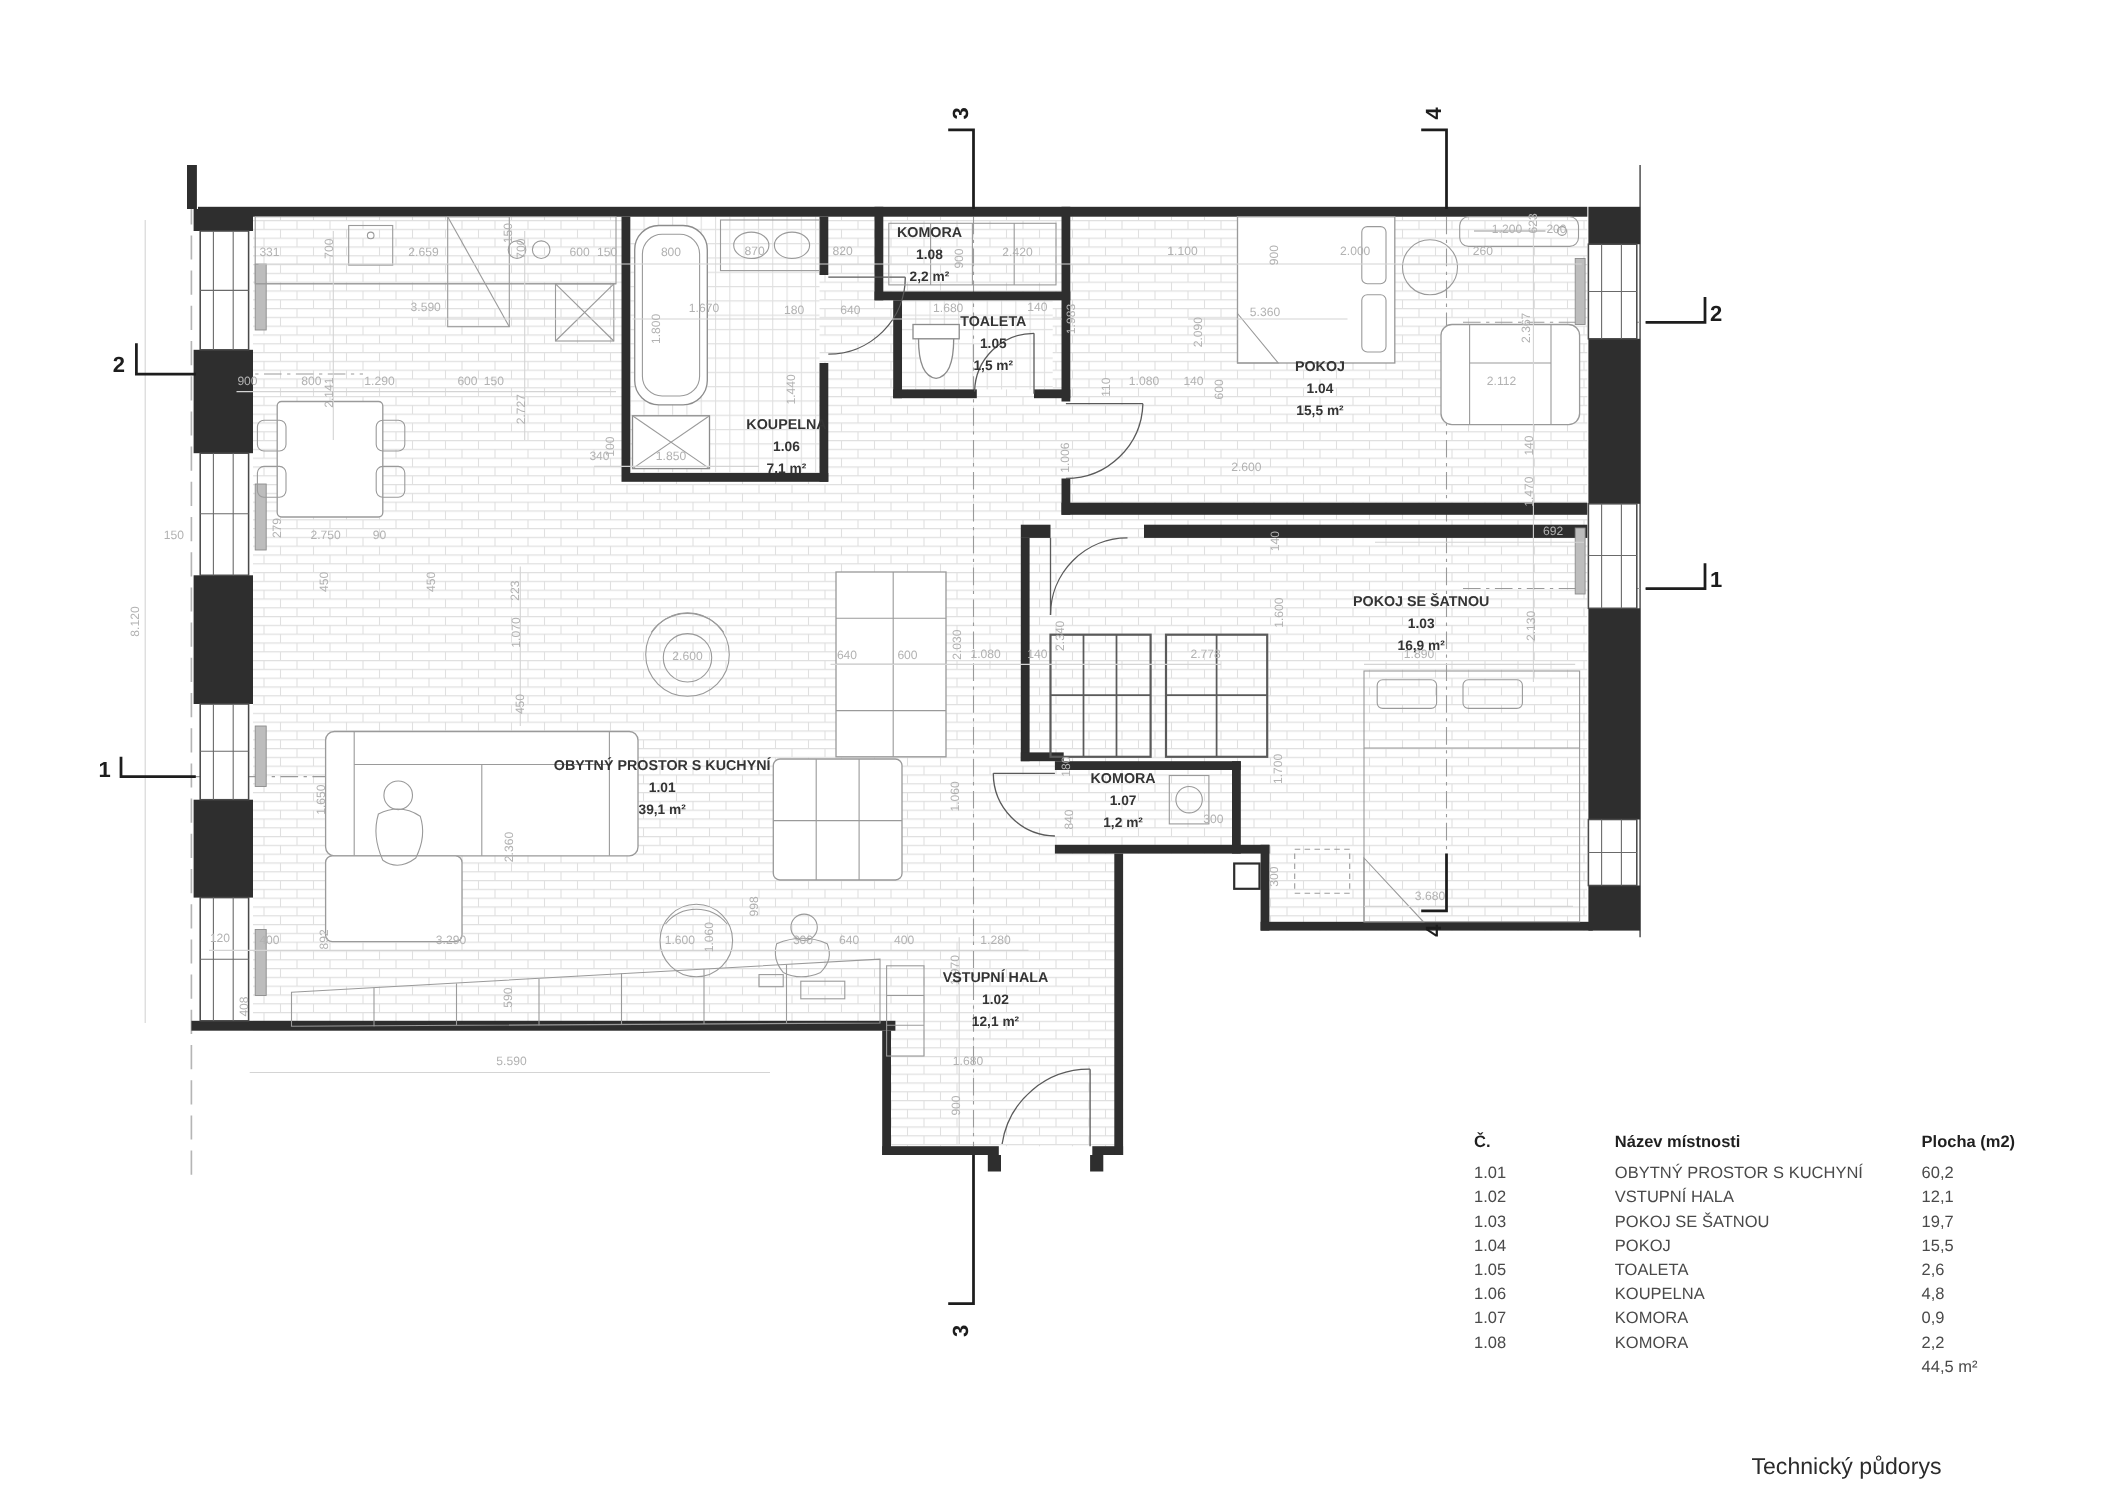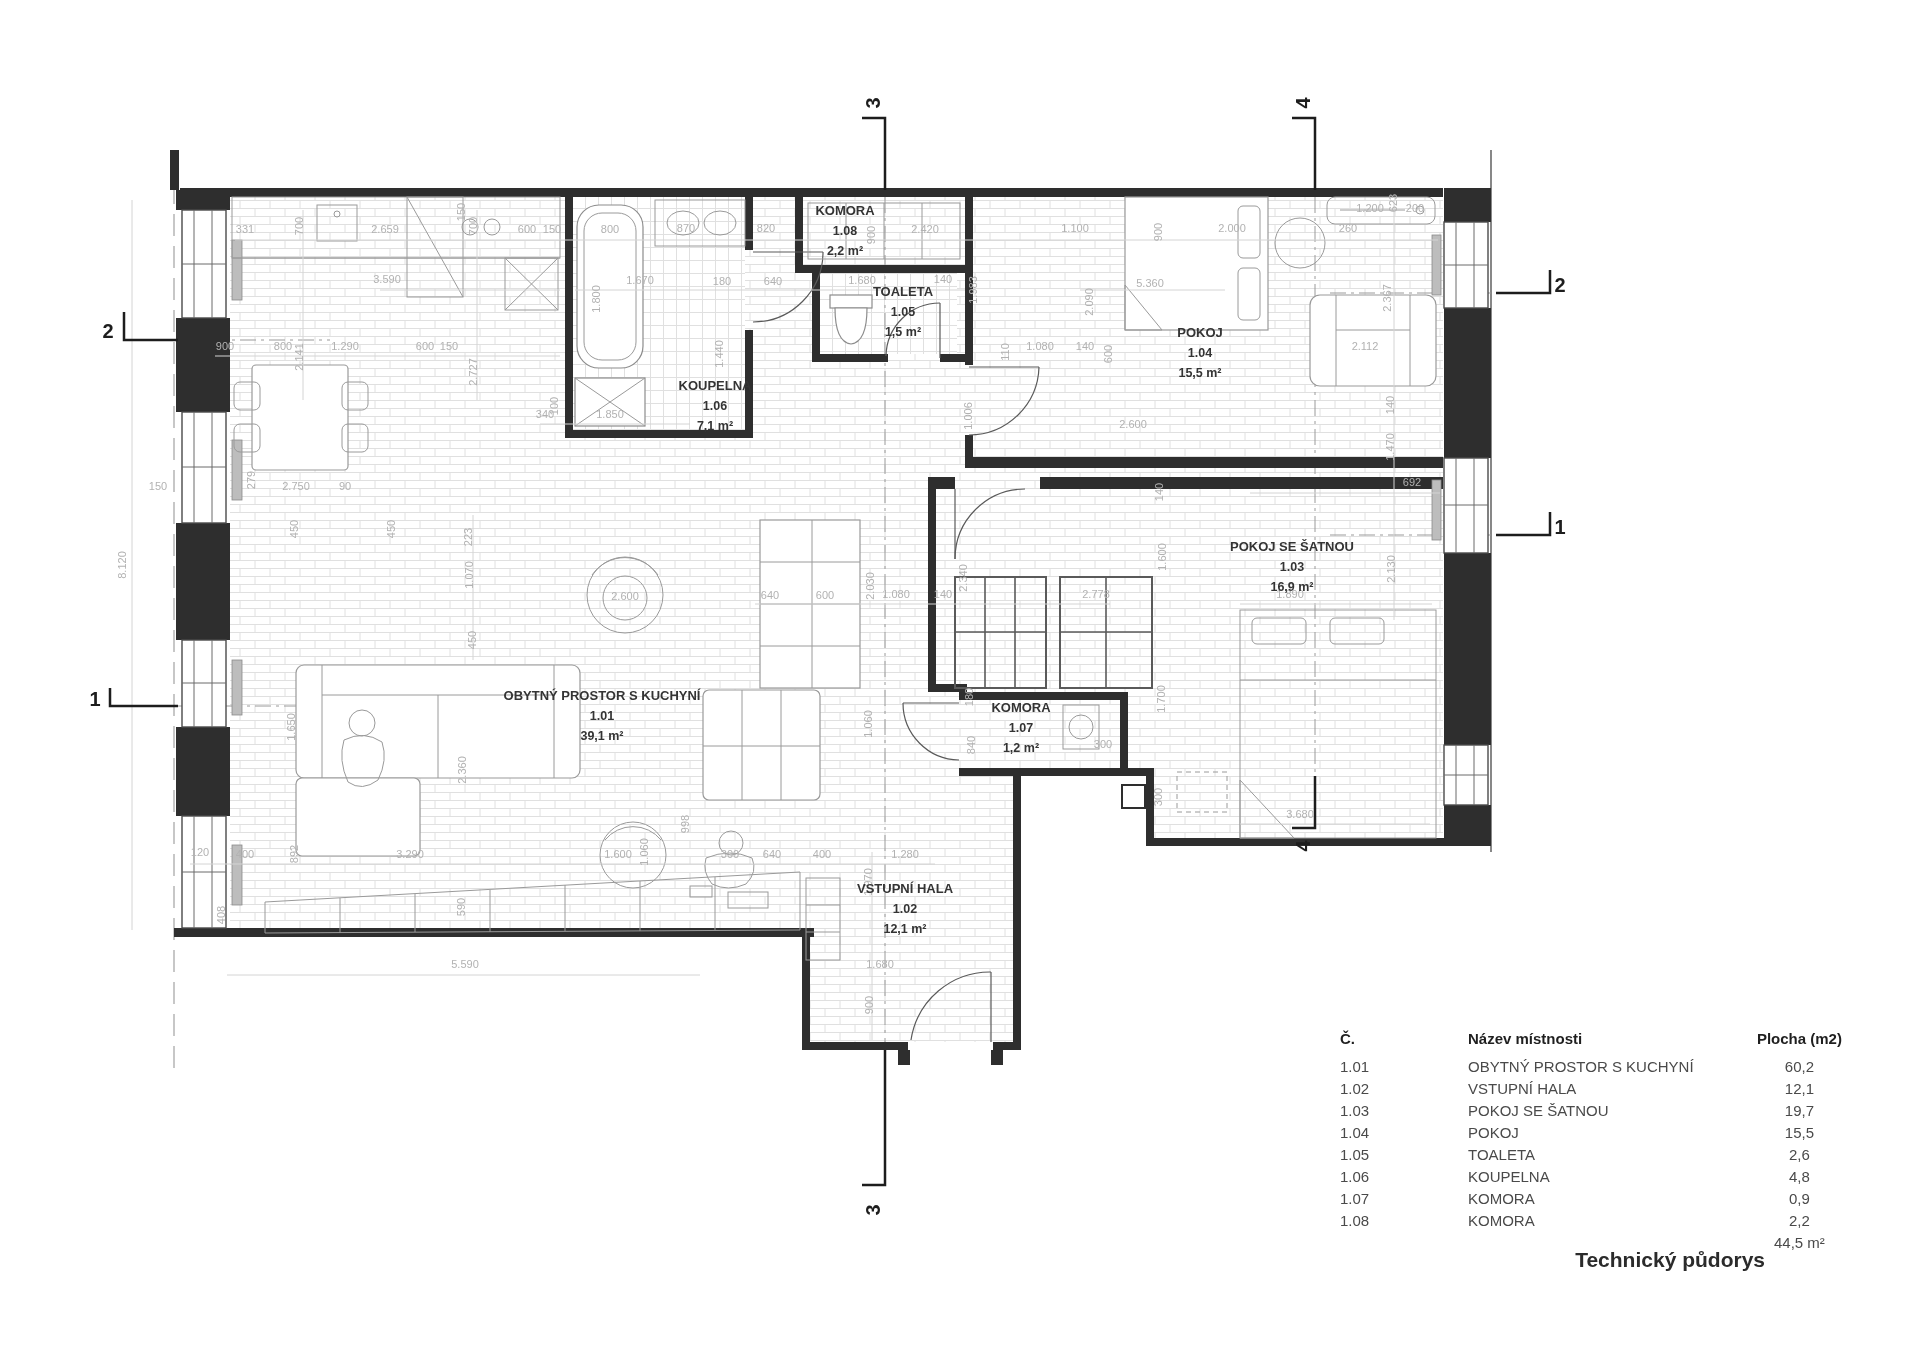--- a/index.html
+++ b/index.html
@@ -17,25 +17,25 @@
   .secline{stroke:#1d1d1d;stroke-width:2.5;fill:none;}
   .cutline{stroke:#9a9a9a;stroke-width:1;fill:none;stroke-dasharray:16 5 3 5;}
   .winframe{fill:#ffffff;stroke:#4a4a4a;stroke-width:1.4;}
   .winline{stroke:#6a6a6a;stroke-width:1;}
   .radiator{fill:#bdbdbd;stroke:#8a8a8a;stroke-width:0.8;}
   .door{stroke:#5a5a5a;stroke-width:1.2;fill:none;}
   .legend{position:absolute;left:1340px;top:1030px;width:512px;color:#4a4a4a;}
   .legend table{width:100%;border-collapse:collapse;font-size:15px;}
   .legend th{font-weight:bold;color:#1f1f1f;text-align:left;padding:0 0 8px 0;}
   .legend th.num{width:128px;}
-  .legend th.area,.legend td.area{text-align:center;margin-top:12px;}
+  .legend th.area,.legend td.area{text-align:left;margin-top:12px;}
   .legend td{padding:2.5px 0;color:#4a4a4a;}
   .legend td.total{font-weight:normal;}
-  .title{position:absolute;left:1500px;top:1248px;width:265px;text-align:right;
-         font-size:21px;font-weight:bold;color:#2b2b2b;}
+  .title{position:absolute;left:1500px;top:1322px;width:265px;text-align:right;
+         font-size:21px;font-weight:normal;color:#2b2b2b;}
 </style>
 </head>
 <body>
 
 <div id="stage">
 
 <svg width="1920" height="1358" viewBox="0 0 1920 1358">
   <defs>
     <pattern id="brick" width="30" height="16" patternUnits="userSpaceOnUse">
       <path d="M0,0.5 H30 M0,8.5 H30 M15,0.5 V8.5 M0,8.5 V16 M30,8.5 V16" stroke="#e0e0e0" stroke-width="1" fill="none"></path>

